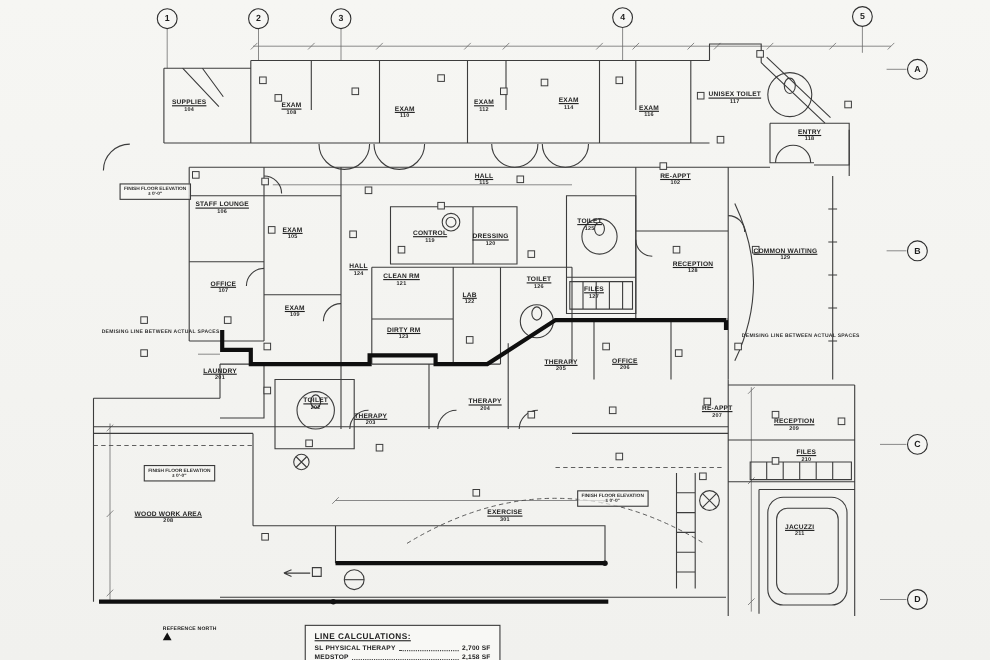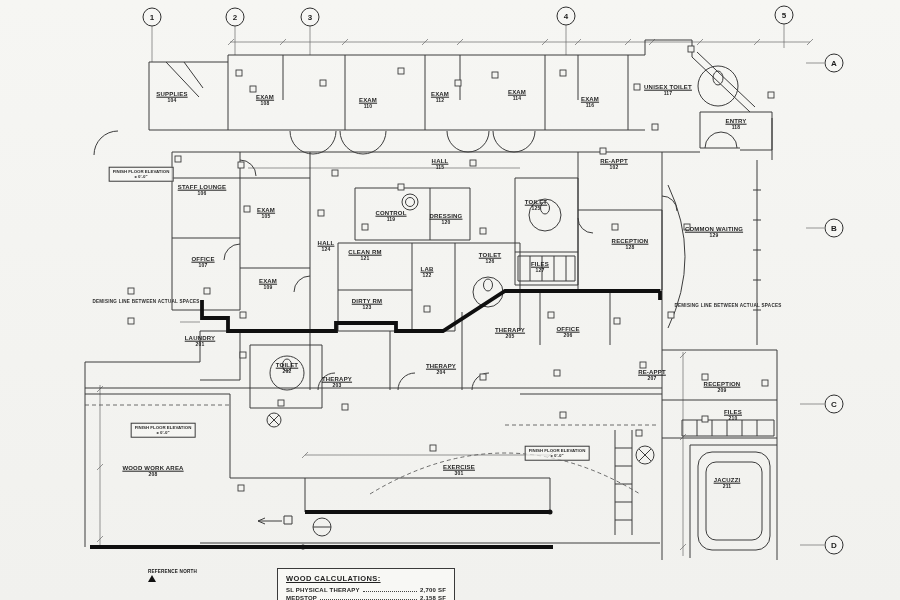--- a/index.html
+++ b/index.html
@@ -367,21 +367,21 @@
         <div>FINISH FLOOR ELEVATION</div>
         <div>± 0'-0"</div>
       </div>
       <div class="elev-box" style="left: 557px; top: 453px;">
         <div>FINISH FLOOR ELEVATION</div>
         <div>± 0'-0"</div>
       </div>
     </div>
 
   <div id="area-calc">
-    <div class="ac-title">WOOD CALCULATIONS:</div>
+    <div class="ac-title">LINE CALCULATIONS:</div>
     <div id="ac-rows">
         <div class="ac-row">
           <span>SL PHYSICAL THERAPY</span>
           <span class="ac-leader"></span>
           <span>2,700 SF</span>
         </div>
         <div class="ac-row">
           <span>MEDSTOP</span>
           <span class="ac-leader"></span>
           <span>2,158 SF</span>

